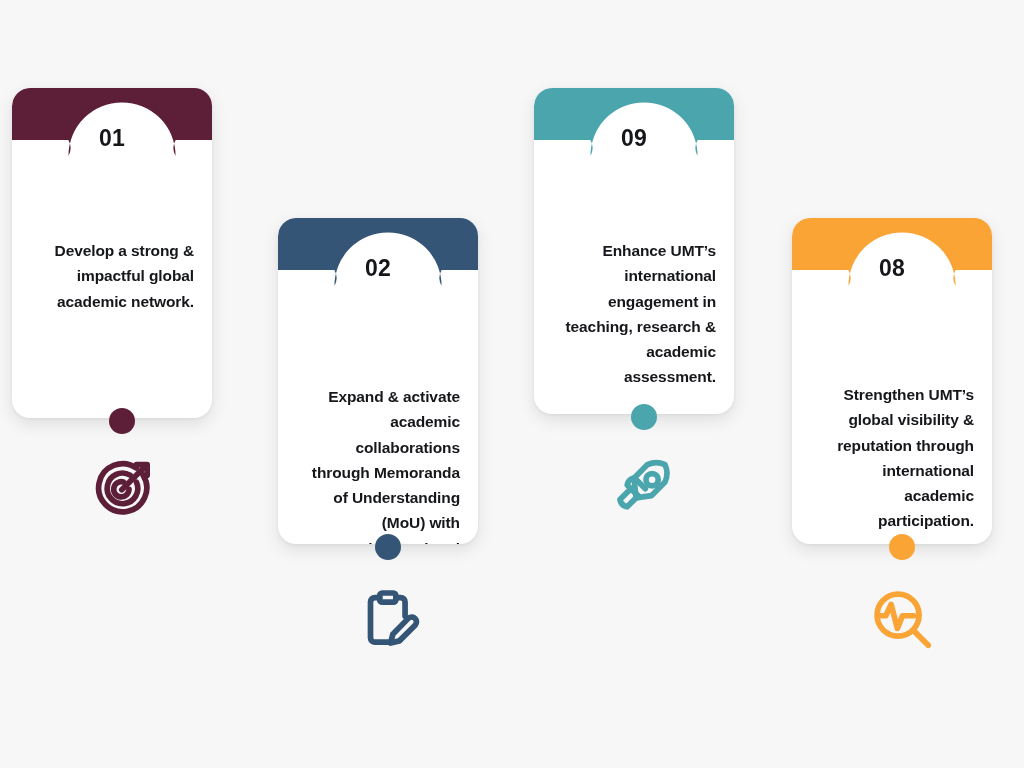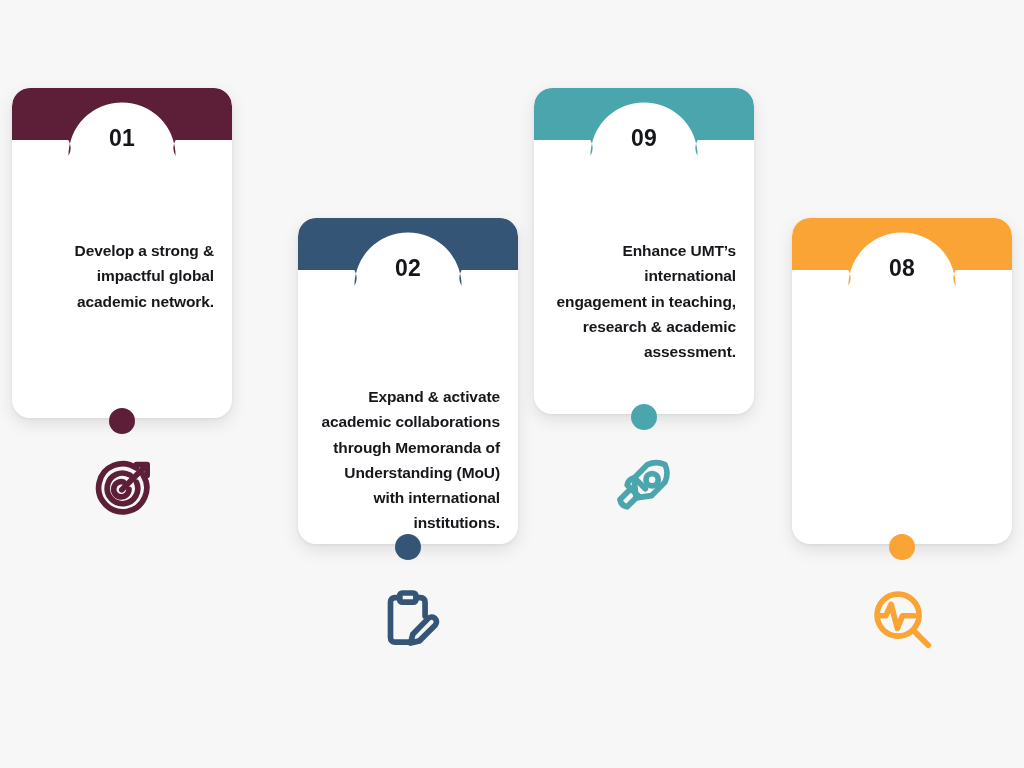--- a/index.html
+++ b/index.html
@@ -23,21 +23,21 @@
   }
 
   
   .card {
     position: absolute;
     width: 220px;
   }
 
   .card-body {
     position: relative;
-    width: 220px;
+    width: 200px;
     background: #ffffff;
     border-radius: 18px;
     box-shadow: 0 6px 16px rgba(60,60,70,0.13),
                 0 1px 3px rgba(60,60,70,0.07);
     overflow: hidden;
   }
 
   
   .card-head {
     position: absolute;
@@ -116,21 +116,21 @@
       <div class="icon" style="top:367px">
         <svg viewBox="0 0 32 32">
           <path d="M25.6 9.1a11 11 0 1 1-3.1-3.2" fill="none" stroke="#5d1f38" stroke-width="2.6" stroke-linecap="round" stroke-linejoin="round"></path>
           <path d="M22.6 12.4a7 7 0 1 1-2.9-3.2" fill="none" stroke="#5d1f38" stroke-width="2.6" stroke-linecap="round" stroke-linejoin="round"></path>
           <path d="M19.2 15.7a3.5 3.5 0 1 1-2.6-3.4" fill="none" stroke="#5d1f38" stroke-width="2.6" stroke-linecap="round" stroke-linejoin="round"></path>
           <path d="M15.9 15.9 27 4.8" fill="none" stroke="#5d1f38" stroke-width="2.6" stroke-linecap="round" stroke-linejoin="round"></path>
           <path d="M22.6 4.4h4.9v4.9" fill="none" stroke="#5d1f38" stroke-width="2.6" stroke-linecap="round" stroke-linejoin="round"></path>
         </svg>
       </div>
     </div>
-    <div class="card" style="left: 278px; top: 218px; margin-left: 20px;">
+    <div class="card" style="left: 278px; top: 218px;">
       <div class="card-body" style="height:326px">
         <div class="card-head">
           <svg viewBox="0 0 220 116">
             <path d="M 18 0 H 202 A 18 18 0 0 1 220 18 V 52 H 163.66563145999496 A 16 16 0 0 0 163.56563145999496 68 A 40 40 0 1 0 56.434368540005046 68 A 16 16 0 0 0 56.334368540005045 52 H 0 V 18 A 18 18 0 0 1 18 0 Z" fill="#345575"></path>
           </svg>
         </div>
         <div class="num-circle">
           <span>02</span>
         </div>
         <div class="card-text" style="top:166px">Expand &amp; activate academic collaborations through Memoranda of Understanding (MoU) with international institutions.</div>
@@ -170,20 +170,21 @@
     <div class="card" style="left: 792px; top: 218px;">
       <div class="card-body" style="height:326px">
         <div class="card-head">
           <svg viewBox="0 0 220 116">
             <path d="M 18 0 H 202 A 18 18 0 0 1 220 18 V 52 H 163.66563145999496 A 16 16 0 0 0 163.56563145999496 68 A 40 40 0 1 0 56.434368540005046 68 A 16 16 0 0 0 56.334368540005045 52 H 0 V 18 A 18 18 0 0 1 18 0 Z" fill="#f9a435"></path>
           </svg>
         </div>
         <div class="num-circle">
           <span>08</span>
         </div>
+        <div class="card-text" style="top:164px">Strengthen UMT’s global visibility &amp; reputation through international academic participation.</div>
       </div>
       <div class="dot" style="top:316px;background:#f9a435"></div>
       <div class="icon" style="top:366px">
         <svg viewBox="0 0 32 32">
           <circle cx="14.2" cy="14.2" r="9.6" fill="none" stroke="#f9a435" stroke-width="2.6" stroke-linecap="round" stroke-linejoin="round"></circle>
           <path d="M21.2 21.2 28 28" fill="none" stroke="#f9a435" stroke-width="2.6" stroke-linecap="round" stroke-linejoin="round"></path>
           <path d="M5 14.5h3.6l2.4-5.2 2.9 11 2.3-5.8h5.2" fill="none" stroke="#f9a435" stroke-width="2.6" stroke-linecap="round" stroke-linejoin="round"></path>
         </svg>
       </div>
     </div>

